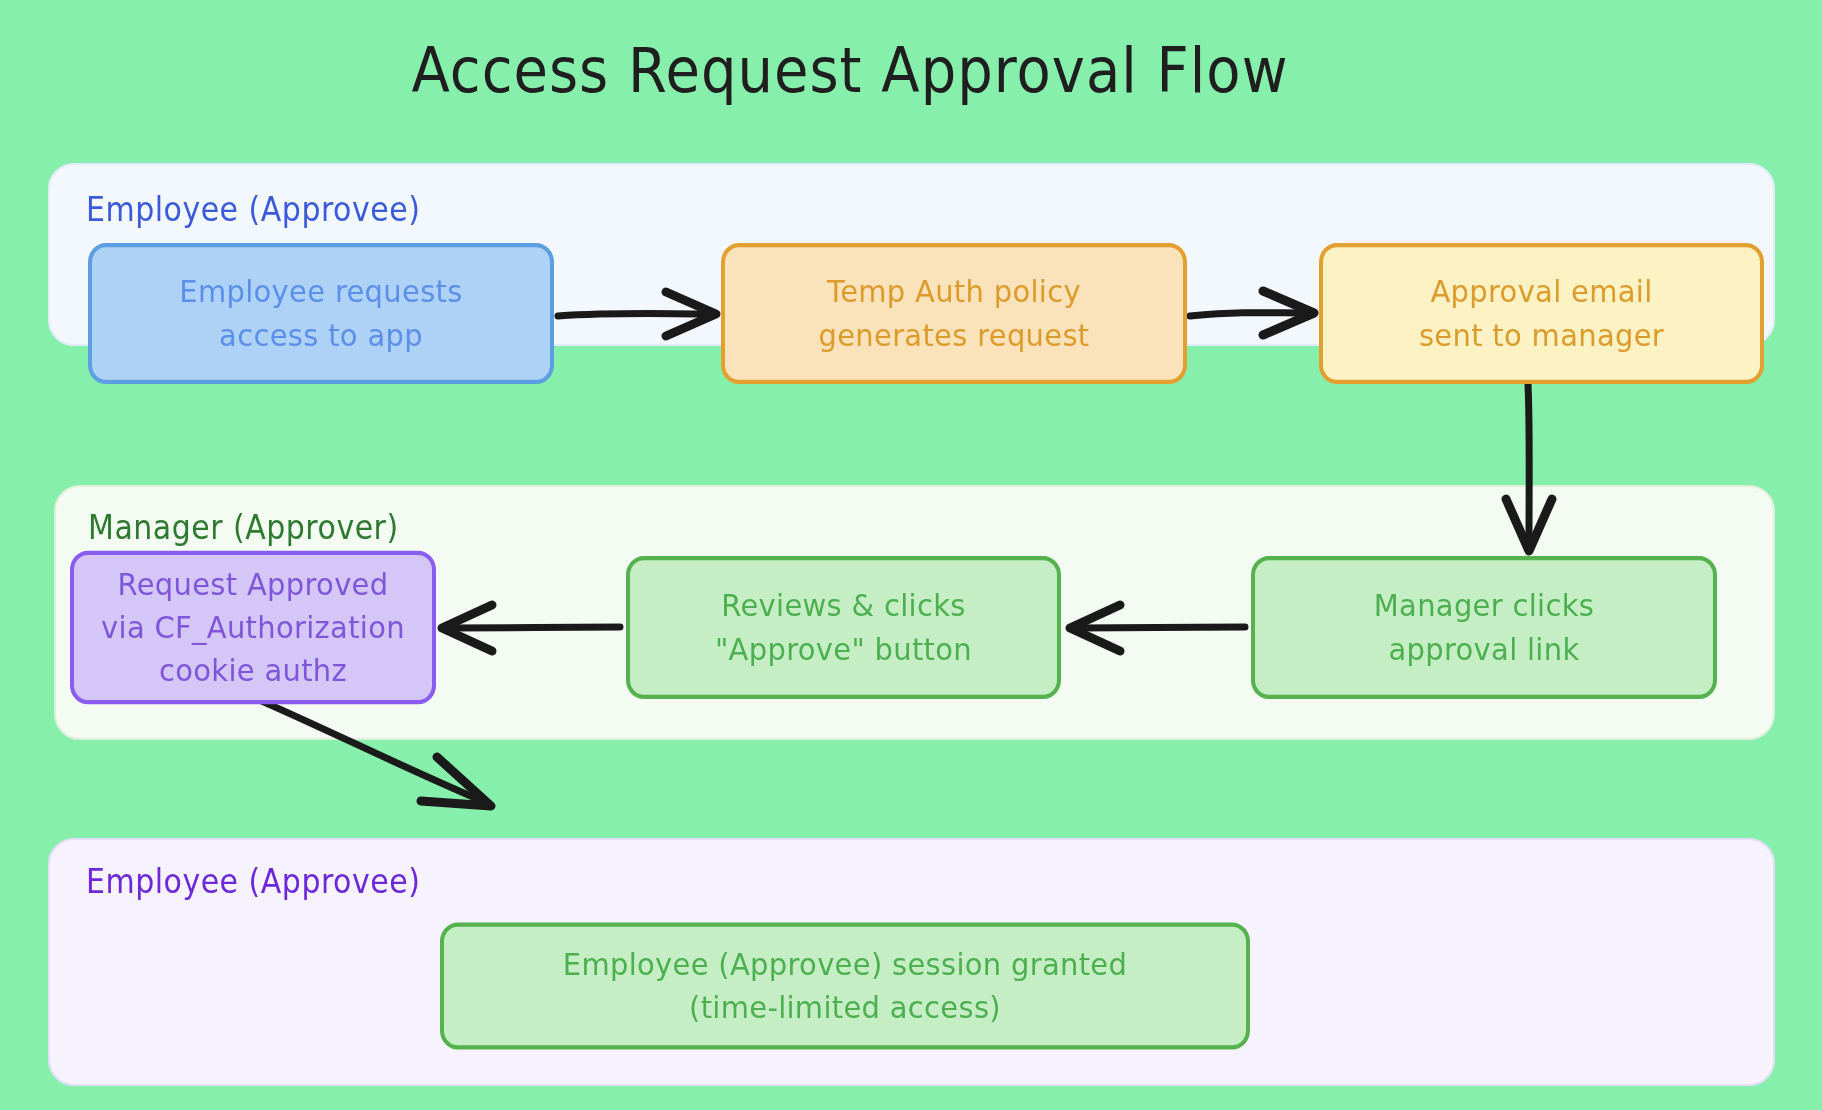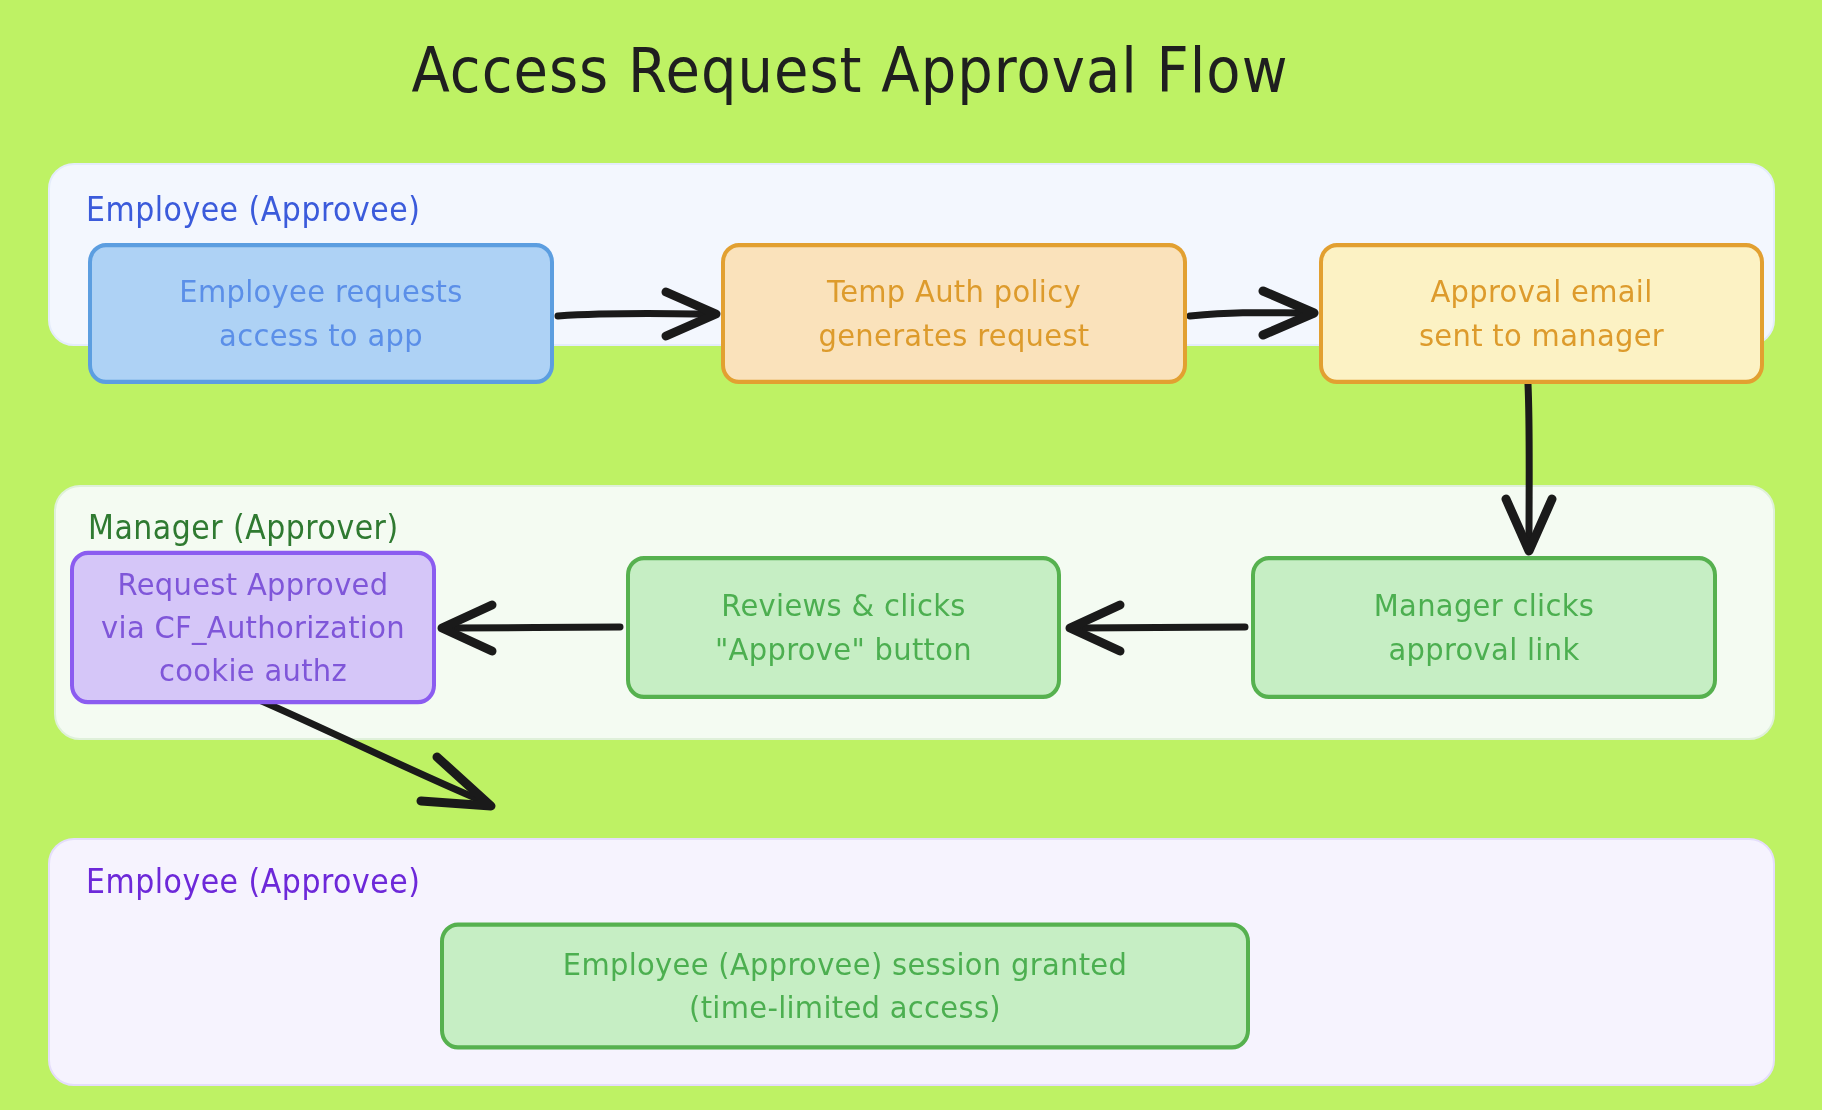--- a/index.html
+++ b/index.html
@@ -8,21 +8,21 @@
     padding: 0;
     background: #ffffff;
   }
   body {
     font-family: "DejaVu Sans", sans-serif;
   }
   #canvas {
     position: relative;
     width: 1822px;
     height: 1110px;
-    background: #bef264;
+    background: #86efac;
     overflow: hidden;
   }
 
   
   #diagram-title {
     position: absolute;
     left: 0;
     top: 34px;
     width: 1700px;
     text-align: center;

